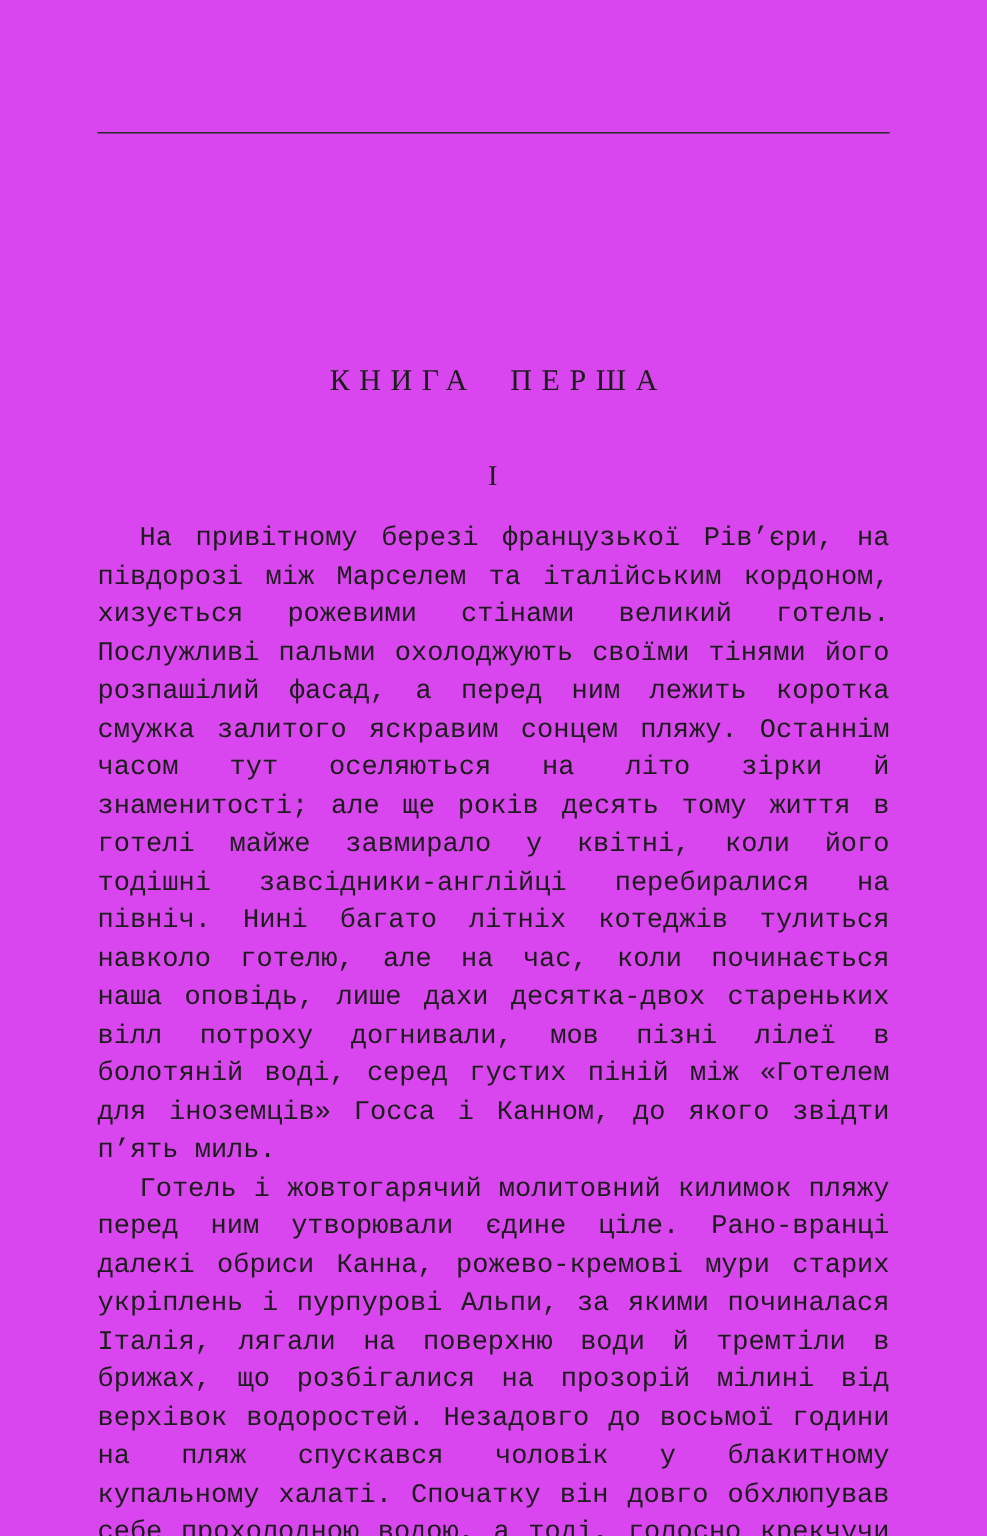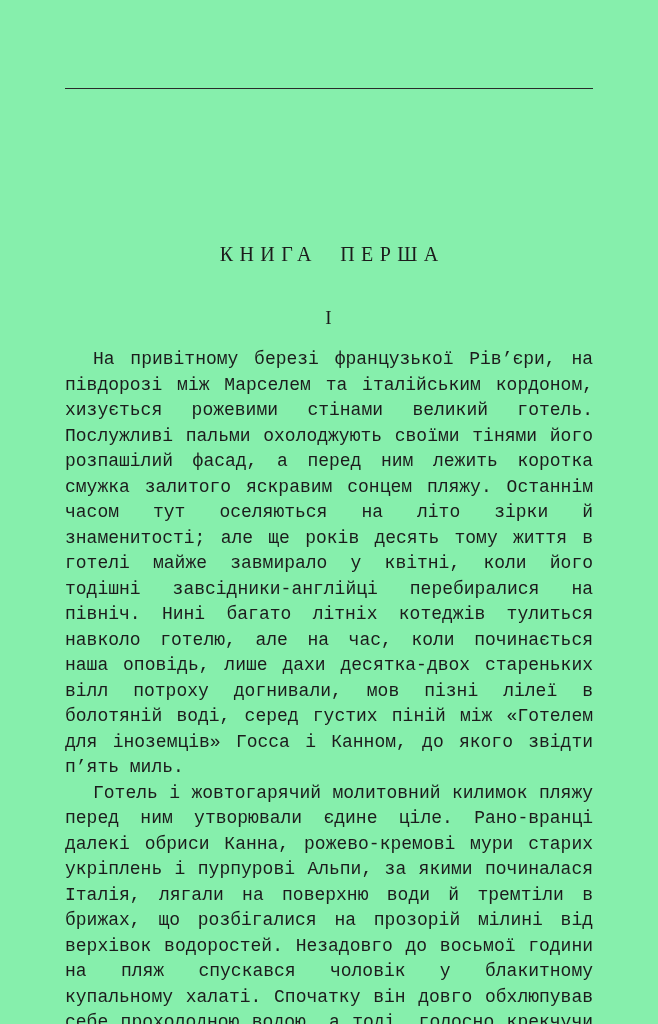--- a/index.html
+++ b/index.html
@@ -4,21 +4,21 @@
 <style>
   html, body {
     margin: 0;
     padding: 0;
     background: #ffffff;
   }
   .page {
     position: relative;
     width: 658px;
     height: 1024px;
-    background: #86efac;
+    background: #d946ef;
     overflow: hidden;
     font-family: "Liberation Serif", "DejaVu Serif", serif;
     color: #1c1c1c;
     margin: 0 auto;
   }
   .content {
     padding: 0 65px;
   }
   .top-rule {
     height: 1px;

